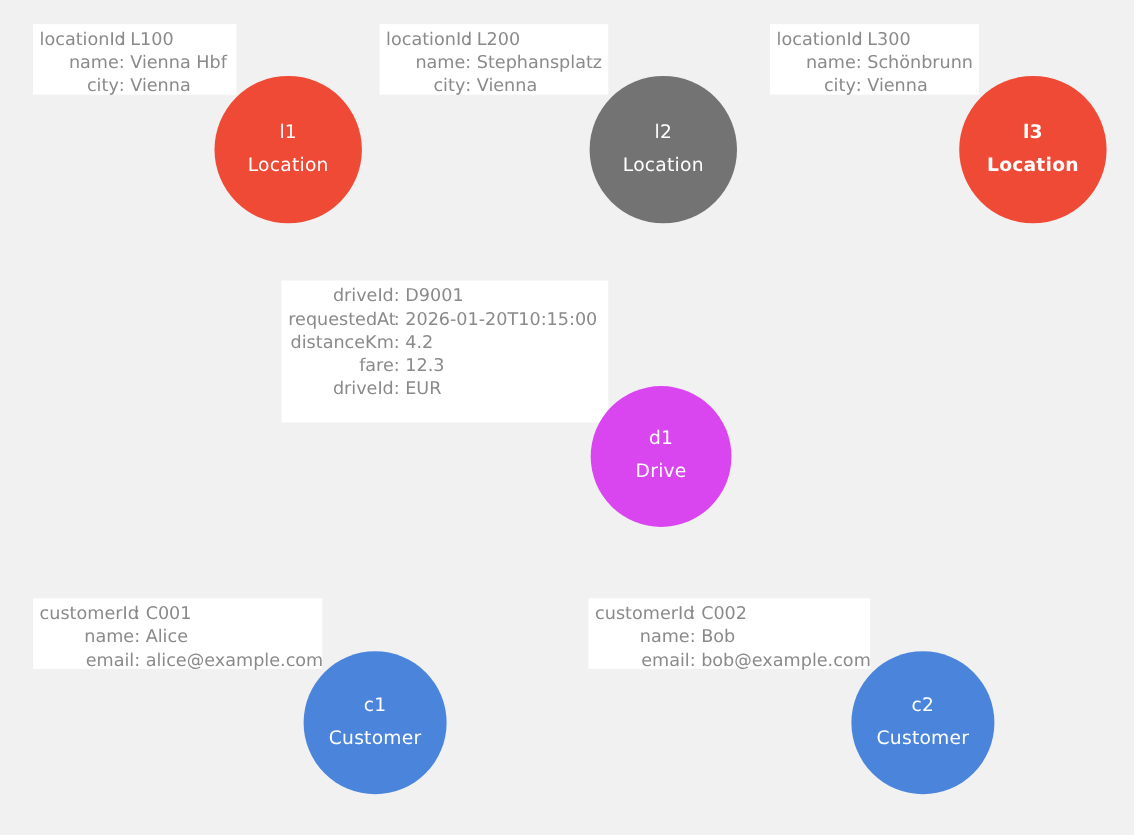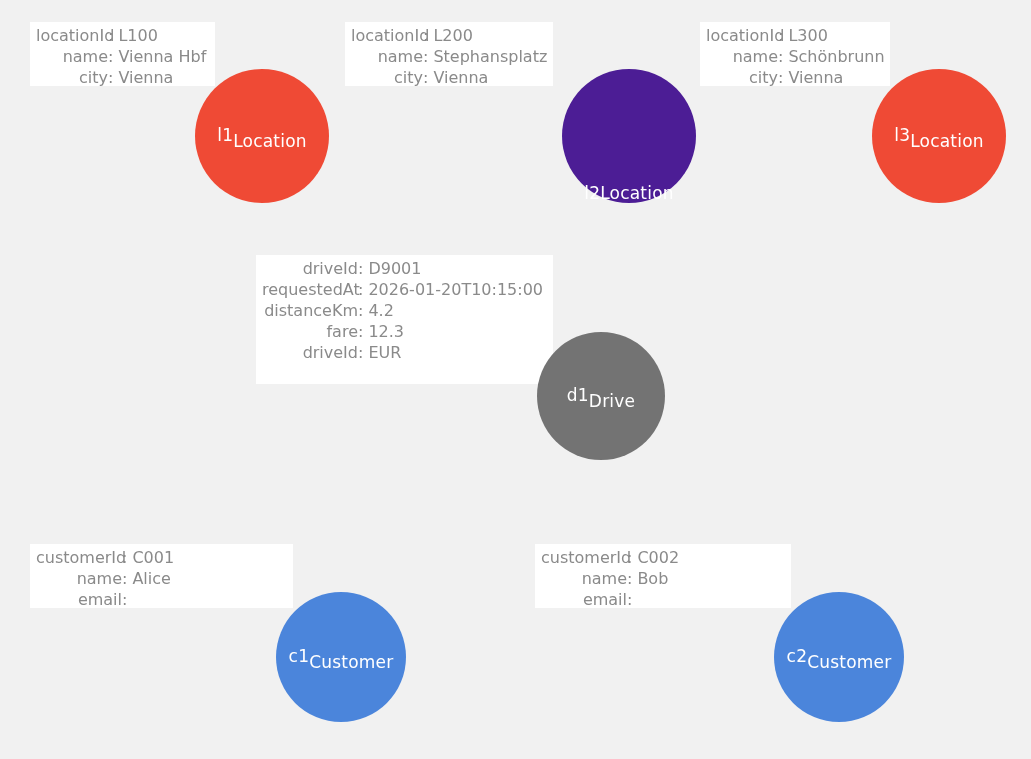--- a/index.html
+++ b/index.html
@@ -18,20 +18,21 @@
     position: relative;
     width: 1031px;
     height: 759px;
     background: #f1f1f1;
   }
   
   .node {
     position: absolute;
     border-radius: 50%;
     display: flex;
+    flex-direction: column;
     align-items: center;
     justify-content: center;
     color: #ffffff;
     box-sizing: border-box;
     user-select: none;
   }
   .node-id {
     font-size: 17px;
     line-height: 1.05;
     letter-spacing: 0.2px;
@@ -111,21 +112,21 @@
       <span class="prop-key">name</span>
       <span class="prop-colon">:</span>
       <span class="prop-val">Stephansplatz</span>
     </div>
     <div class="prop-row">
       <span class="prop-key">city</span>
       <span class="prop-colon">:</span>
       <span class="prop-val">Vienna</span>
     </div>
   </div>
-  <div class="node" style="left:562px; top:69px; width:134px; height:134px; background:#4c1d95;align-items:flex-end;">
+  <div class="node" style="left:536px; top:69px; width:134px; height:134px; background:#737373;">
     <span class="node-id">l2</span>
     <span class="node-label">Location</span>
   </div>
 
   <div class="prop-box kw-loc" style="left:700px; top:22px; width:190px; height:64px;">
     <div class="prop-row">
       <span class="prop-key">locationId</span>
       <span class="prop-colon">:</span>
       <span class="prop-val">L300</span>
     </div>
@@ -133,21 +134,21 @@
       <span class="prop-key">name</span>
       <span class="prop-colon">:</span>
       <span class="prop-val">Schönbrunn</span>
     </div>
     <div class="prop-row">
       <span class="prop-key">city</span>
       <span class="prop-colon">:</span>
       <span class="prop-val">Vienna</span>
     </div>
   </div>
-  <div class="node" style="left:872px; top:69px; width:134px; height:134px; background:#ef4a35;">
+  <div class="node" style="left:872px; top:69px; width:134px; height:134px; background:#ef4a35;font-weight:bold;">
     <span class="node-id">l3</span>
     <span class="node-label">Location</span>
   </div>
 
   <div class="prop-box kw-drive" style="left:256px; top:255px; width:297px; height:129px;">
     <div class="prop-row">
       <span class="prop-key">driveId</span>
       <span class="prop-colon">:</span>
       <span class="prop-val">D9001</span>
     </div>
@@ -165,39 +166,40 @@
       <span class="prop-key">fare</span>
       <span class="prop-colon">:</span>
       <span class="prop-val">12.3</span>
     </div>
     <div class="prop-row">
       <span class="prop-key">driveId</span>
       <span class="prop-colon">:</span>
       <span class="prop-val">EUR</span>
     </div>
   </div>
-  <div class="node" style="left:537px; top:332px; width:128px; height:128px; background:#737373;">
+  <div class="node" style="left:537px; top:351px; width:128px; height:128px; background:#d946ef;">
     <span class="node-id">d1</span>
     <span class="node-label">Drive</span>
   </div>
 
   <div class="prop-box kw-cust" style="left:30px; top:544px; width:263px; height:64px;">
     <div class="prop-row">
       <span class="prop-key">customerId</span>
       <span class="prop-colon">:</span>
       <span class="prop-val">C001</span>
     </div>
     <div class="prop-row">
       <span class="prop-key">name</span>
       <span class="prop-colon">:</span>
       <span class="prop-val">Alice</span>
     </div>
     <div class="prop-row">
       <span class="prop-key">email</span>
       <span class="prop-colon">:</span>
+      <span class="prop-val">alice@example.com</span>
     </div>
   </div>
   <div class="node" style="left:276px; top:592px; width:130px; height:130px; background:#4b85db;">
     <span class="node-id">c1</span>
     <span class="node-label">Customer</span>
   </div>
 
   <div class="prop-box kw-cust" style="left:535px; top:544px; width:256px; height:64px;">
     <div class="prop-row">
       <span class="prop-key">customerId</span>
@@ -205,20 +207,21 @@
       <span class="prop-val">C002</span>
     </div>
     <div class="prop-row">
       <span class="prop-key">name</span>
       <span class="prop-colon">:</span>
       <span class="prop-val">Bob</span>
     </div>
     <div class="prop-row">
       <span class="prop-key">email</span>
       <span class="prop-colon">:</span>
+      <span class="prop-val">bob@example.com</span>
     </div>
   </div>
   <div class="node" style="left:774px; top:592px; width:130px; height:130px; background:#4b85db;">
     <span class="node-id">c2</span>
     <span class="node-label">Customer</span>
   </div>
 
 </div>
 
 </body></html>

